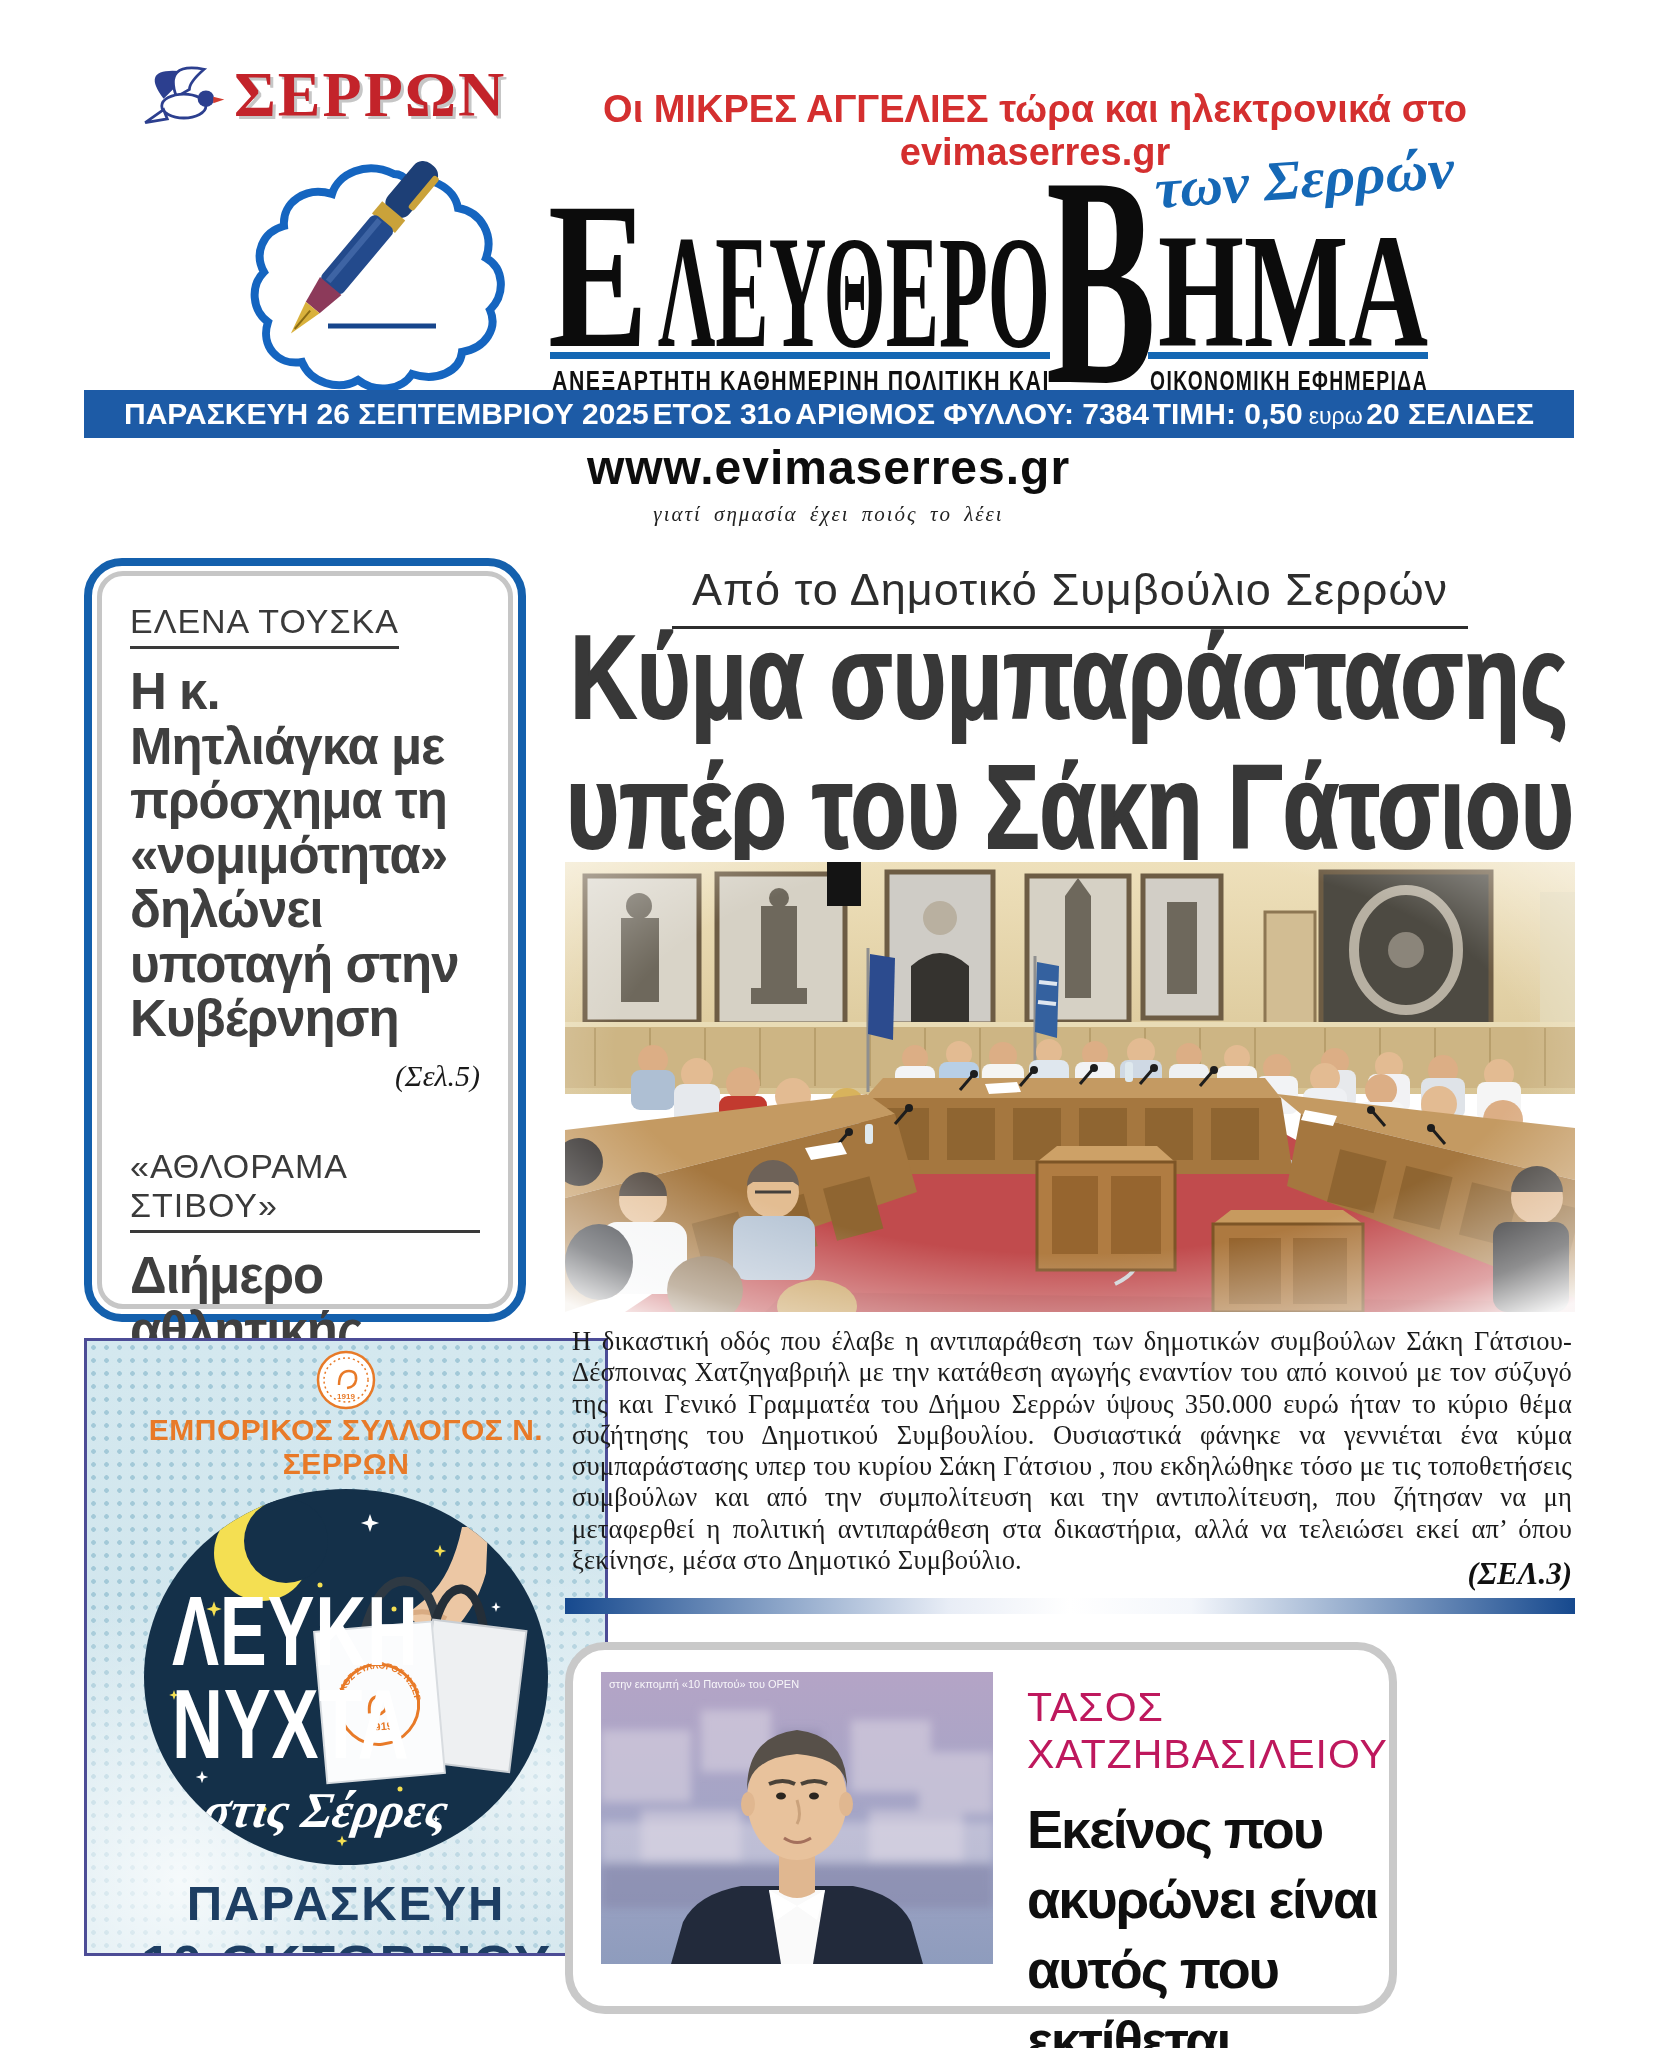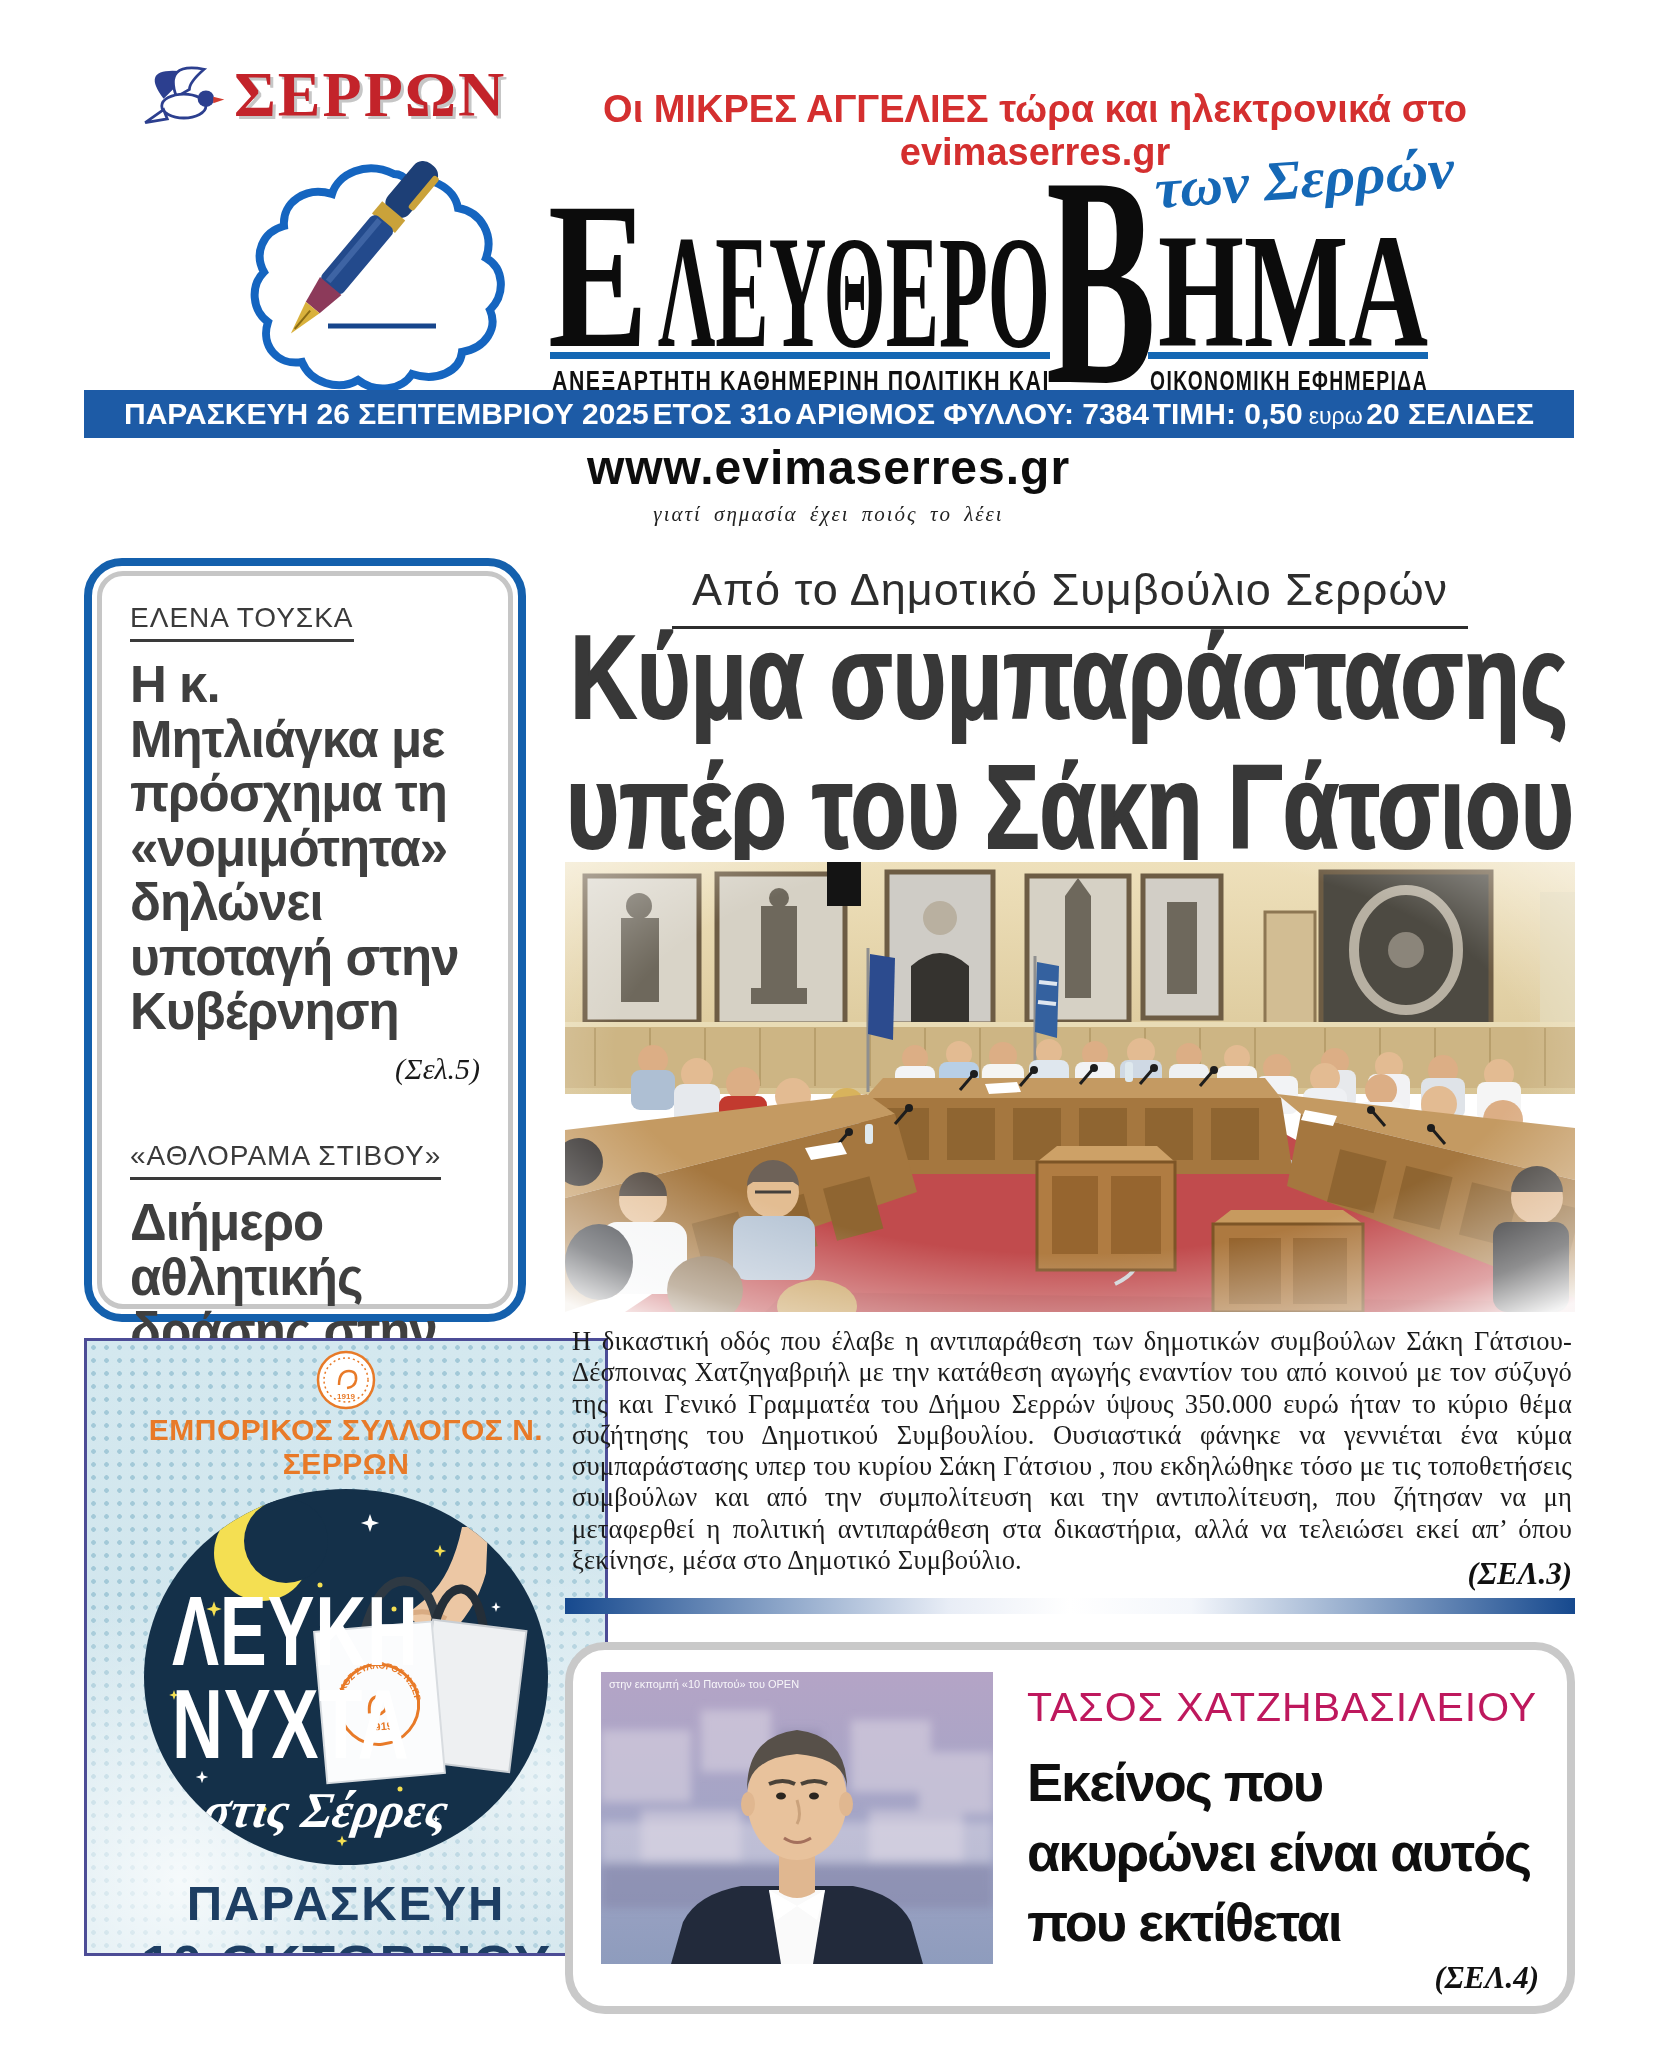--- a/index.html
+++ b/index.html
@@ -29,21 +29,21 @@
             font-size:48px;font-weight:700;letter-spacing:1px;color:#0d0d0d;}
   .site-tagline{position:absolute;top:502px;left:0;width:100%;text-align:center;
             font-family:"Liberation Serif",serif;font-style:italic;font-size:21px;color:#222;
             letter-spacing:2px;word-spacing:5px;}
 
   
   .news-box{position:absolute;left:84px;top:558px;width:442px;height:764px;border:8px solid #1460ad;
             border-radius:38px;box-sizing:border-box;padding:5px;background:#fff;}
   .news-box-inner{border:5px solid #c6c6c6;border-radius:26px;height:100%;box-sizing:border-box;
             padding:26px 28px;}
-  .side-kicker{display:inline-block;font-size:28px;color:#3a3a3a;letter-spacing:1px;
+  .side-kicker{display:inline-block;font-size:34px;color:#3a3a3a;letter-spacing:1px;
             border-bottom:3px solid #3a3a3a;padding-bottom:5px;}
   .side-headline{margin-top:16px;font-size:51px;line-height:1.07;font-weight:700;color:#3f3f3f;
             letter-spacing:-1px;}
   .side-ref{text-align:right;font-family:"Liberation Serif",serif;font-style:italic;font-size:30px;
             margin-top:12px;color:#1a1a1a;}
   .story2{margin-top:54px;}
 
   
   .ad-box{position:absolute;left:84px;top:1338px;width:524px;height:618px;border:3px solid #4c4c96;
           box-sizing:border-box;overflow:hidden;text-align:center;
@@ -73,21 +73,21 @@
   .headline-svg{position:absolute;left:562px;top:620px;}
   .photo-main{position:absolute;left:565px;top:862px;width:1010px;height:450px;}
   .body-text{position:absolute;left:572px;top:1326px;width:1000px;font-family:"Liberation Serif",serif;
              font-size:26.5px;line-height:1.18;text-align:justify;color:#1c1c1c;letter-spacing:.2px;}
   .main-ref{position:absolute;left:572px;top:1556px;width:1000px;text-align:right;
             font-family:"Liberation Serif",serif;font-style:italic;font-weight:700;font-size:31px;}
   .divider{position:absolute;left:565px;top:1598px;width:1010px;height:16px;
            background:linear-gradient(90deg,#16498e 0%,#e8edf6 38%,#ffffff 50%,#f3f6fb 62%,#16498e 100%);}
 
   
-  .bottom-box{position:absolute;left:565px;top:1642px;width:1010px;height:372px;border:8px solid #c9c9c9;
+  .bottom-box{position:absolute;left:565px;top:1642px;width:832px;height:372px;border:8px solid #c9c9c9;
               border-radius:40px;box-sizing:border-box;padding:22px 28px;display:flex;background:#fff;}
   .bphoto{width:392px;height:292px;flex:none;}
   .btext{margin-left:34px;flex:1;}
   .bkicker{font-size:41px;color:#be185d;letter-spacing:1px;margin-top:12px;}
   .bheadline{margin-top:16px;font-size:54px;font-weight:700;color:#0f0f0f;line-height:1.3;
              letter-spacing:-2px;}
   .bref{text-align:right;font-family:"Liberation Serif",serif;font-style:italic;font-weight:700;
         font-size:31px;margin-top:2px;}
 </style>
 </head>

